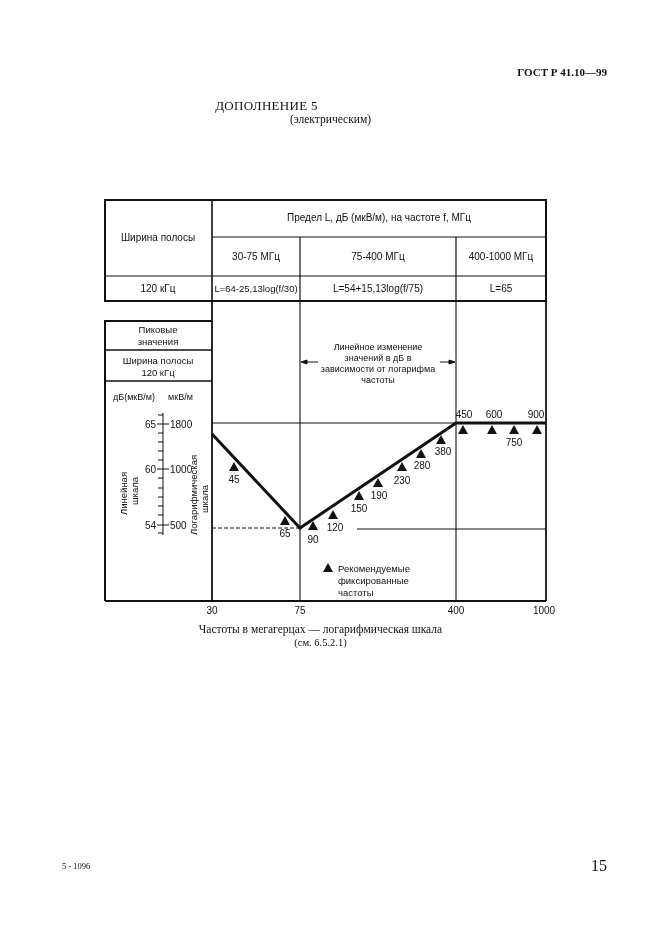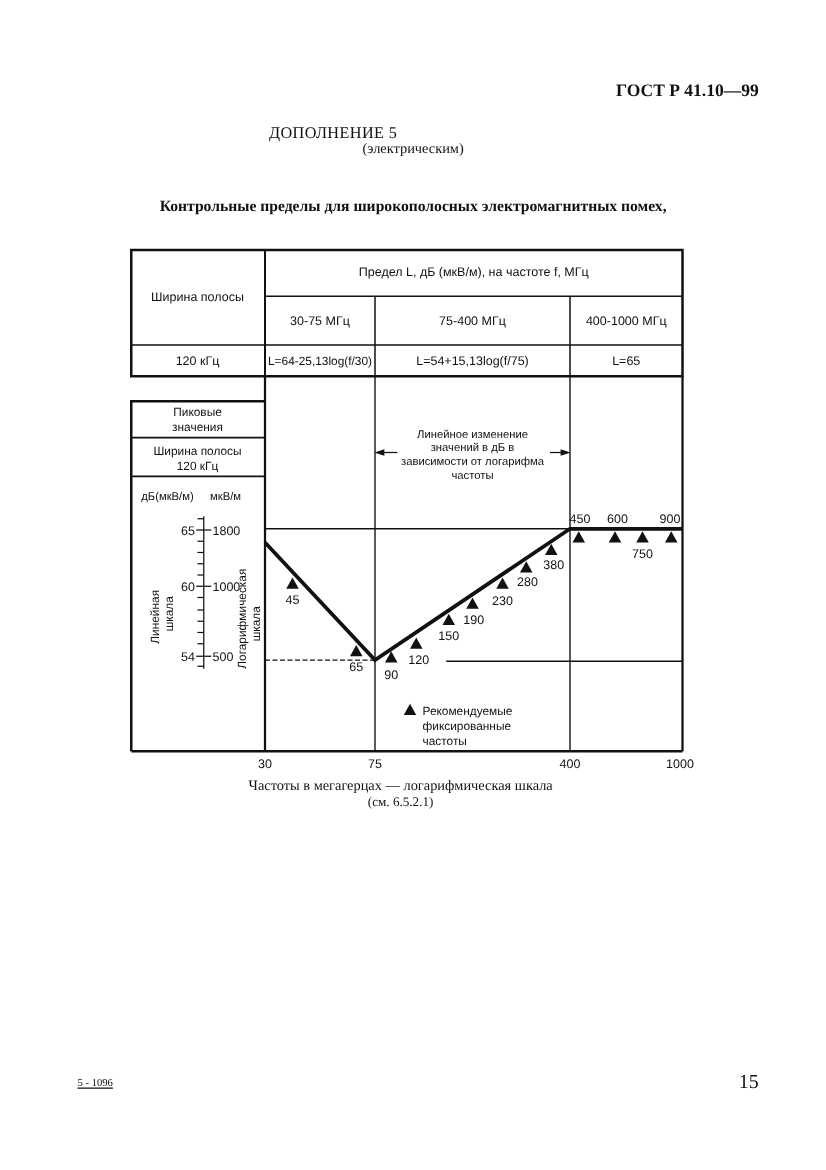--- a/index.html
+++ b/index.html
@@ -1,35 +1,34 @@
 <!DOCTYPE html>
 <html><head>
 <meta charset="utf-8">
 <style>
   html, body { margin:0; padding:0; background:#ffffff; }
   body { width:661px; height:936px; position:relative; overflow:hidden; color:#111; }
   .serif { font-family: "Liberation Serif", "DejaVu Serif", serif; }
   .abs { position:absolute; }
-  #doc-code { top:66px; right:54px; font-size:14px; font-weight:bold; }
+  #doc-code { top:66px; right:54px; font-size:11px; font-weight:bold; }
   #appendix-title { top:98px; left:0; width:533px; text-align:center; font-size:13px; letter-spacing:0.3px; }
   #appendix-sub { top:113px; left:0; width:661px; text-align:center; font-size:11.5px; }
   #main-title { top:157px; left:0; width:661px; text-align:center; font-size:12.5px; font-weight:bold; line-height:16px; }
   #axis-caption { top:622px; left:0; width:661px; text-align:center; font-size:11.5px; line-height:14px; margin-left:-10px; }
-  #footer-left { top:861px; left:62px; font-size:8.5px;text-decoration:underline; }
+  #footer-left { top:861px; left:62px; font-size:8.5px; }
   #footer-right { top:857px; right:54px; font-size:16px; }
   svg text { font-family: "Liberation Sans", "DejaVu Sans", sans-serif; fill:#111; }
 </style>
 </head>
 <body>
 
 <div id="doc-code" class="abs serif">ГОСТ Р 41.10—99</div>
 <div id="appendix-title" class="abs serif">ДОПОЛНЕНИЕ 5</div>
 <div id="appendix-sub" class="abs serif">(электрическим)</div>
 <div id="main-title" class="abs serif">
-  <div>Контрольные пределы для широкополосных электромагнитных помех,</div>
 </div>
 
 <svg class="abs" style="left:0;top:0" width="661" height="936" viewBox="0 0 661 936">
 
   <g stroke="#111" fill="none">
     <rect x="105" y="200" width="441" height="101" stroke-width="2"></rect>
     <line x1="212" y1="200" x2="212" y2="301" stroke-width="1.6"></line>
     <line x1="212" y1="237" x2="546" y2="237" stroke-width="1.2"></line>
     <line x1="105" y1="276" x2="546" y2="276" stroke-width="1.2"></line>
     <line x1="300" y1="237" x2="300" y2="301" stroke-width="1.2"></line>

